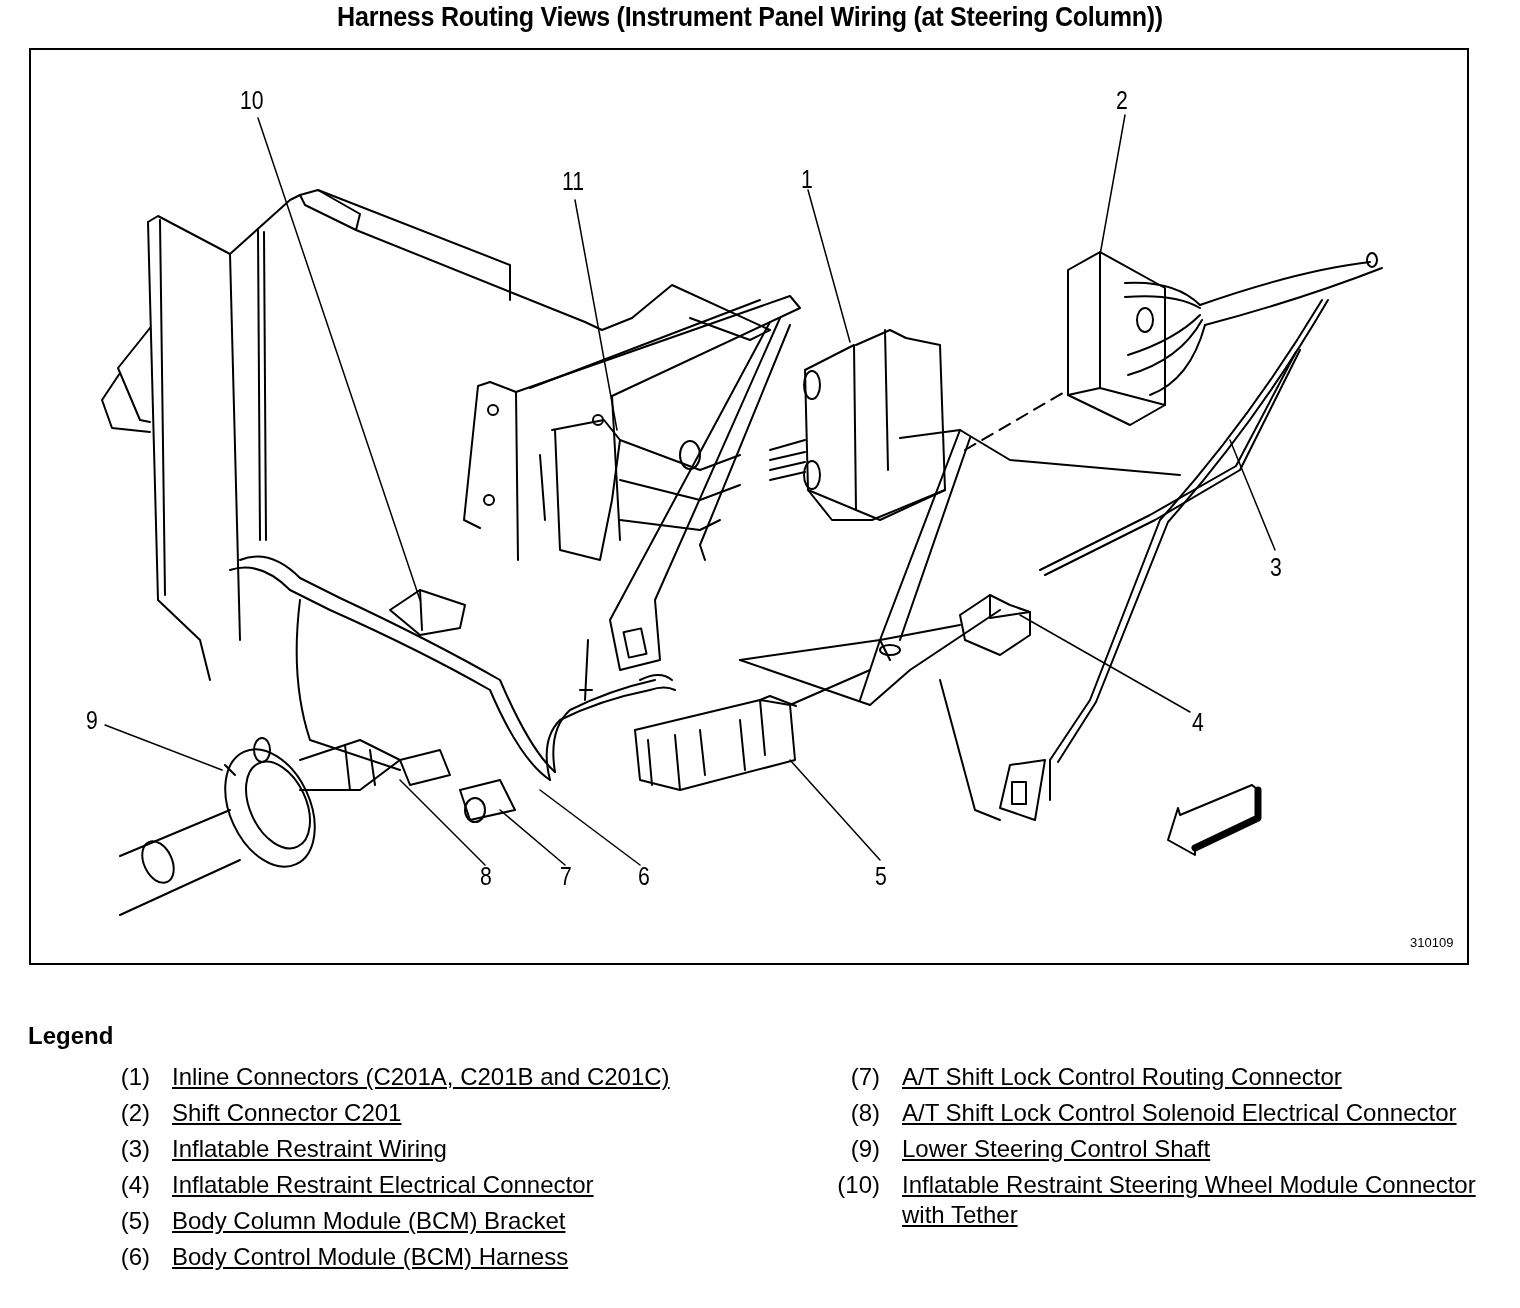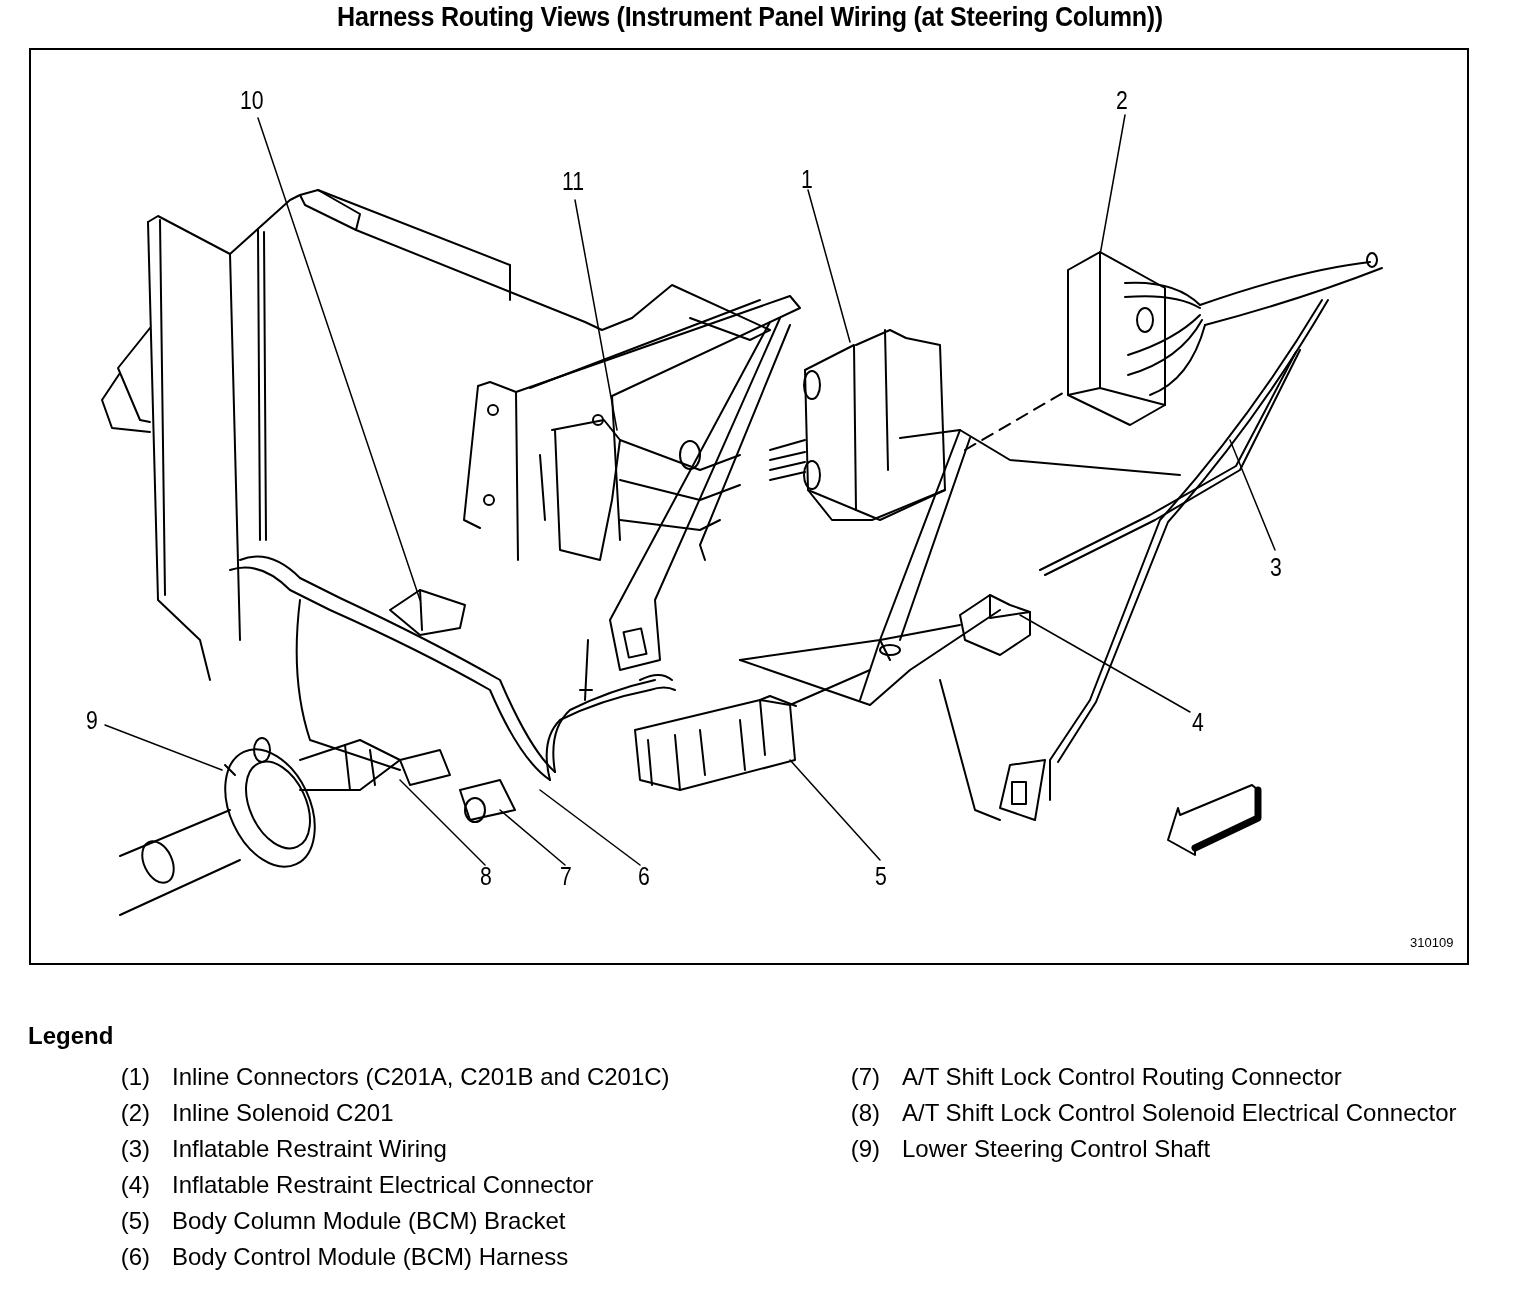--- a/index.html
+++ b/index.html
@@ -17,21 +17,21 @@
              font-family: "Liberation Sans", sans-serif; }
     .legend-title { position: absolute; left: 28px; top: 1012px; font-size: 24px; font-weight: bold;
                     font-family: "Liberation Sans", sans-serif; margin-top: 10px; }
     .legend-col { position: absolute; top: 1062px; }
     .legend-col.left { left: 92px; width: 660px; }
     .legend-col.right { left: 828px; width: 660px; }
     .legend-item { display: flex; font-size: 24px; line-height: 30px; margin-bottom: 6px;
                    font-family: "Liberation Sans", sans-serif; }
     .legend-num { width: 58px; flex: 0 0 58px; text-align: right; padding-right: 0; }
     .legend-col.right .legend-num { width: 52px; flex: 0 0 52px; }
-    .legend-text { padding-left: 22px; flex: 1; }
+    .legend-text { padding-left: 22px; flex: 1; text-decoration: underline; }
   </style>
 </head>
 <body>
 
 <div class="title">Harness Routing Views (Instrument Panel Wiring (at Steering Column))</div>
 
 <div class="frame"></div>
 
 <svg class="art" viewBox="0 0 1520 1000" fill="none" stroke="#000" stroke-width="2" stroke-linejoin="round" stroke-linecap="round">
 
@@ -216,21 +216,21 @@
 
 <div class="legend-title">Legend</div>
 
 <div class="legend-col left">
   <div class="legend-item">
     <span class="legend-num">(1)</span>
     <span class="legend-text">Inline Connectors (C201A, C201B and C201C)</span>
   </div>
   <div class="legend-item">
     <span class="legend-num">(2)</span>
-    <span class="legend-text">Inline Solenoid C201</span>
+    <span class="legend-text">Shift Connector C201</span>
   </div>
   <div class="legend-item">
     <span class="legend-num">(3)</span>
     <span class="legend-text">Inflatable Restraint Wiring</span>
   </div>
   <div class="legend-item">
     <span class="legend-num">(4)</span>
     <span class="legend-text">Inflatable Restraint Electrical Connector</span>
   </div>
   <div class="legend-item">
@@ -249,13 +249,17 @@
     <span class="legend-text">A/T Shift Lock Control Routing Connector</span>
   </div>
   <div class="legend-item">
     <span class="legend-num">(8)</span>
     <span class="legend-text">A/T Shift Lock Control Solenoid Electrical Connector</span>
   </div>
   <div class="legend-item">
     <span class="legend-num">(9)</span>
     <span class="legend-text">Lower Steering Control Shaft</span>
   </div>
+  <div class="legend-item">
+    <span class="legend-num">(10)</span>
+    <span class="legend-text">Inflatable Restraint Steering Wheel Module Connector with Tether</span>
+  </div>
 </div>
 
 </body></html>

